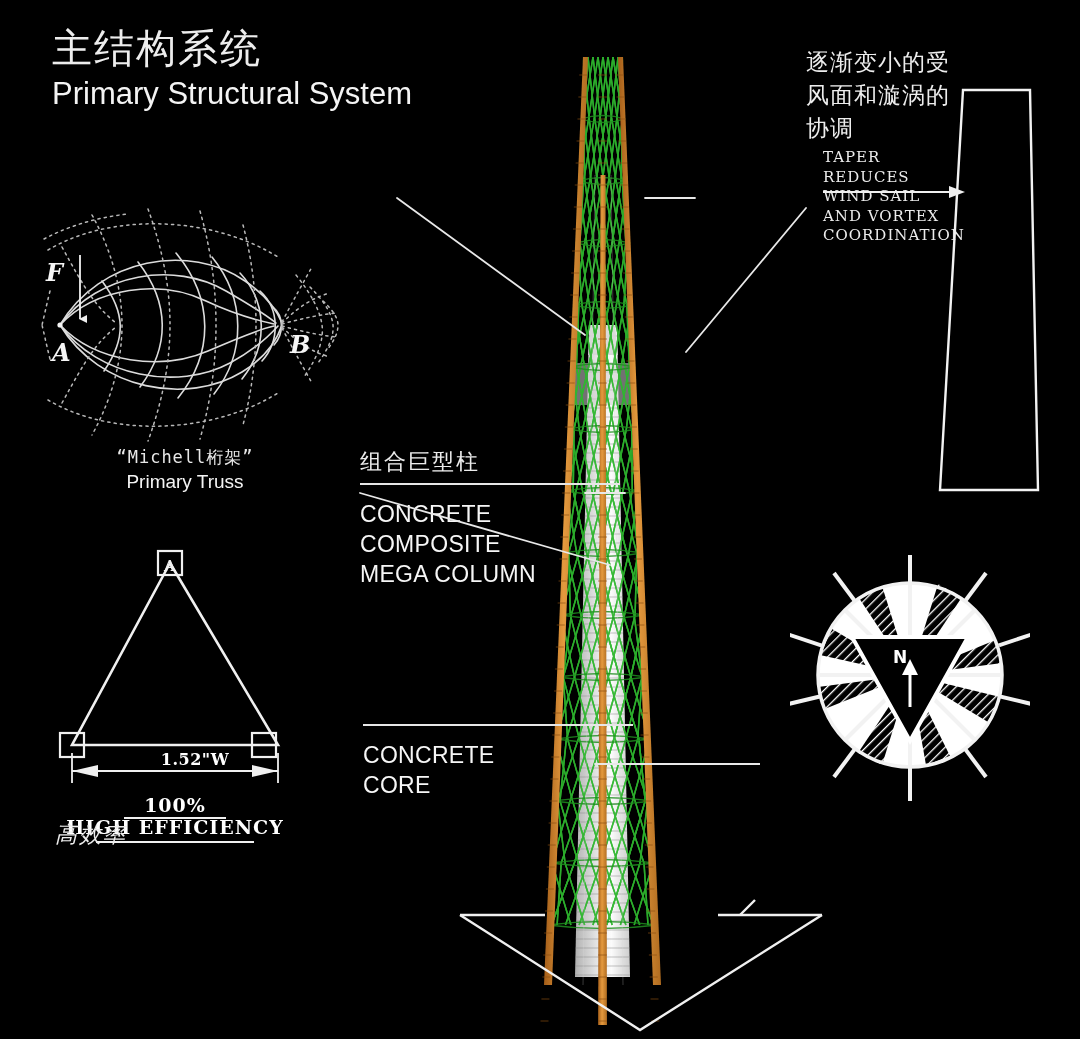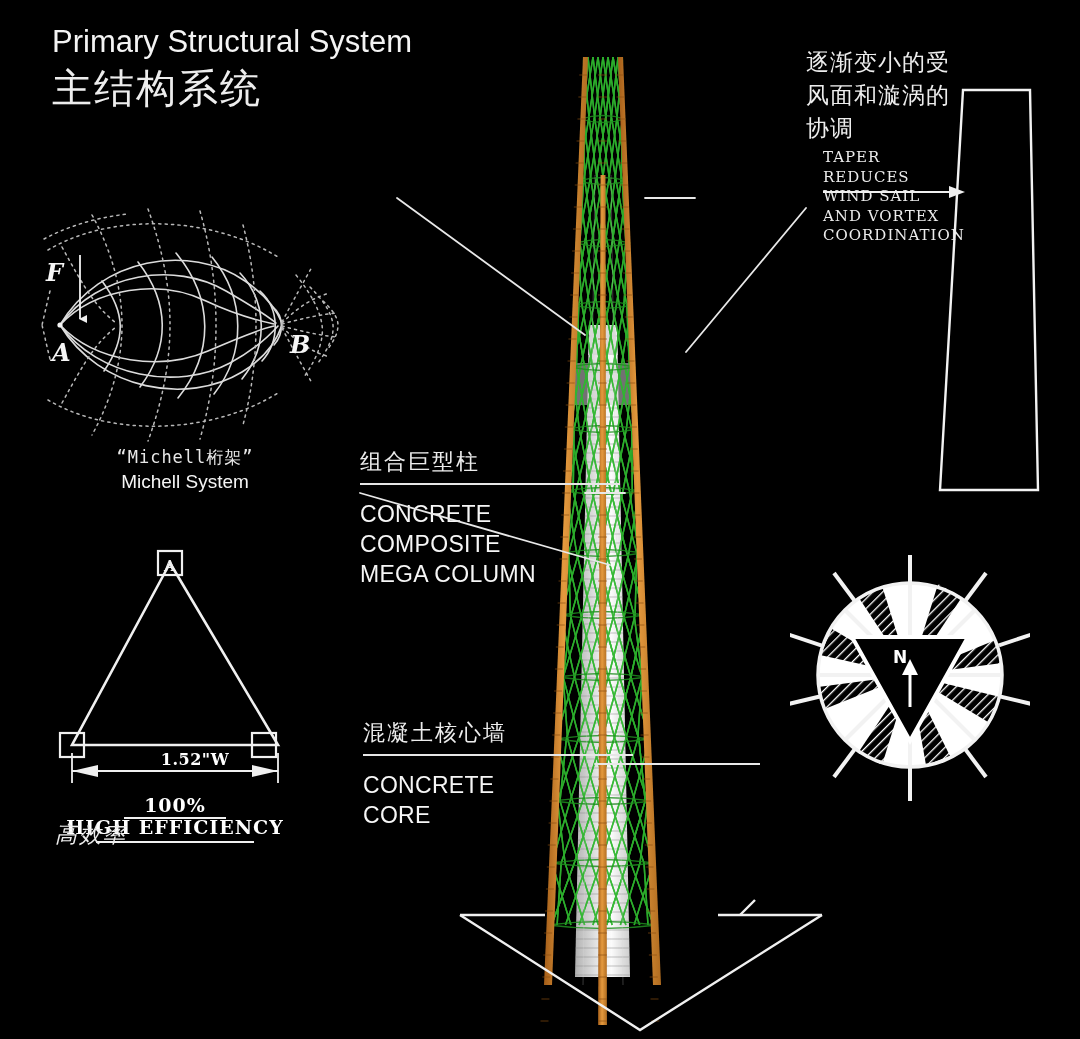--- a/index.html
+++ b/index.html
@@ -118,22 +118,22 @@
     color: #ececec;
     white-space: pre-line;
   }
 </style>
 </head>
 <body>
 
 <div id="board">
 
   <div id="title-block" class="abs">
+    <div id="title-cn">主结构系统</div>
     <div id="title-en">Primary Structural System</div>
-    <div id="title-cn">主结构系统</div>
   </div>
 
   <svg class="svgwrap" style="left:30px; top:195px; width:320px; height:250px;" viewBox="0 0 320 250">
     <defs>
       <marker id="arrowDown" markerWidth="8" markerHeight="8" refX="4" refY="7" orient="auto" markerUnits="userSpaceOnUse">
         <path d="M0,0 L8,0 L4,8 Z" fill="#eee"></path>
       </marker>
     </defs>
     <g fill="none" stroke="#dcdcdc" stroke-width="1.6" stroke-linecap="round">
 
@@ -182,21 +182,21 @@
 
     <circle cx="30" cy="130" r="2.6" fill="#f5f5f5"></circle>
 
     <text x="16" y="86" fill="#f6f6f6" font-family="DejaVu Serif, serif" font-size="24" font-style="italic" font-weight="bold">F</text>
     <text x="22" y="166" fill="#f6f6f6" font-family="DejaVu Serif, serif" font-size="24" font-style="italic" font-weight="bold">A</text>
     <text x="260" y="158" fill="#f6f6f6" font-family="DejaVu Serif, serif" font-size="24" font-style="italic" font-weight="bold">B</text>
   </svg>
 
   <div id="michell-caption" class="abs">
     <div id="michell-cn">“Michell桁架”</div>
-    <div id="michell-en">Michell System</div>
+    <div id="michell-en">Primary Truss</div>
   </div>
 
   <svg class="svgwrap" style="left:50px; top:535px; width:290px; height:290px;" viewBox="0 0 290 290">
 
     <g fill="none" stroke="#f0f0f0" stroke-width="2.6" stroke-linejoin="miter">
       <path d="M120,28 L22,210 L228,210 Z"></path>
     </g>
 
     <g fill="none" stroke="#f0f0f0" stroke-width="2.2">
       <rect x="108" y="16" width="24" height="24"></rect>
@@ -574,21 +574,20 @@
 
   <div class="callout" style="left:360px; top:447px; width:260px;">
     <div class="cn">组合巨型柱</div>
     <div class="rule"></div>
     <div class="en">CONCRETE
 COMPOSITE
 MEGA COLUMN</div>
   </div>
 
   <div class="callout" style="left:363px; top:718px; width:270px;">
-    <div class="cn">混凝土核心墙</div>
     <div class="rule"></div>
     <div class="en">CONCRETE
 CORE</div>
   </div>
 
   <svg class="svgwrap" style="left:340px; top:140px; width:420px; height:680px;" viewBox="0 0 420 680">
     <g stroke="#e8e8e8" stroke-width="1.8" fill="none" stroke-linecap="round">
 
       <line x1="305" y1="58" x2="355" y2="58"></line>
       <line x1="57" y1="58" x2="245" y2="195"></line>

